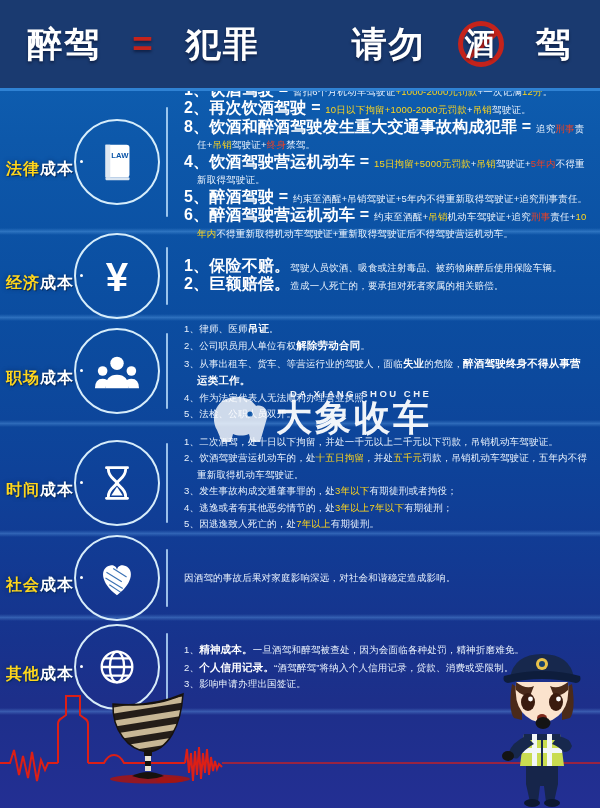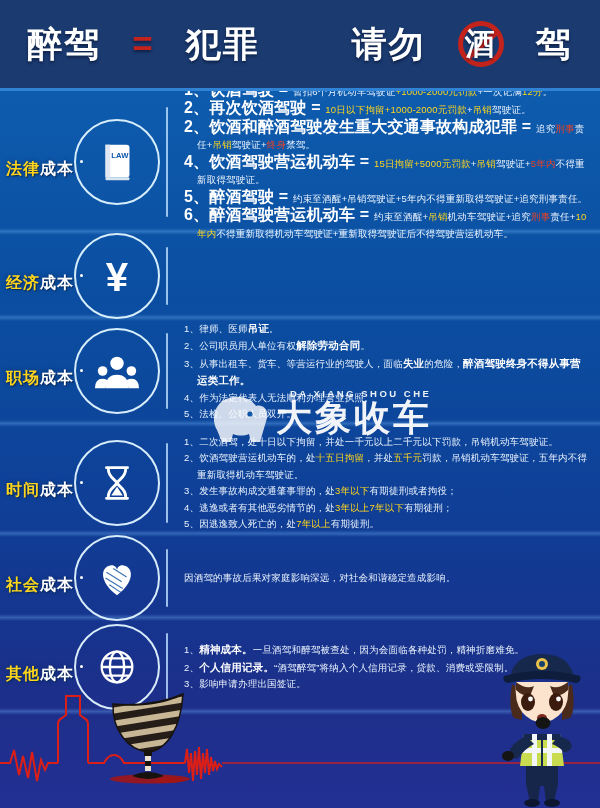--- a/index.html
+++ b/index.html
@@ -93,36 +93,40 @@
               <rect x="12" y="6" width="5" height="34" fill="#dfe8f2"></rect>
               <text class="icon-label" x="27" y="20" font-size="8" font-weight="bold" fill="#0b55a8" text-anchor="middle" font-family="Liberation Sans, sans-serif">LAW</text>
               <rect x="12" y="40" width="25" height="3" rx="1" fill="#fff" opacity=".85"></rect>
             </svg>
           </div>
         </div>
         <div class="divider"></div>
         <ul class="items">
           <li><span class="seg-lead">1、饮酒驾驶</span><span class="seg-lead"> = </span><span class="seg-w">暂扣6个月机动车驾驶证</span><span class="seg-y">+1000-2000元罚款</span><span class="seg-w">+一次记满</span><span class="seg-y">12分</span><span class="seg-w">。</span></li>
           <li><span class="seg-lead">2、再次饮酒驾驶</span><span class="seg-lead"> = </span><span class="seg-y">10日以下拘留+1000-2000元罚款</span><span class="seg-w">+</span><span class="seg-y">吊销</span><span class="seg-w">驾驶证。</span></li>
-          <li><span class="seg-lead">2、饮酒和醉酒驾驶发生重大交通事故构成犯罪</span><span class="seg-lead"> = </span><span class="seg-w">追究</span><span class="seg-r">刑事</span><span class="seg-w">责任</span><span class="seg-w">+</span><span class="seg-y">吊销</span><span class="seg-w">驾驶证</span><span class="seg-w">+</span><span class="seg-r">终身</span><span class="seg-w">禁驾。</span></li>
+          <li><span class="seg-lead">8、饮酒和醉酒驾驶发生重大交通事故构成犯罪</span><span class="seg-lead"> = </span><span class="seg-w">追究</span><span class="seg-r">刑事</span><span class="seg-w">责任</span><span class="seg-w">+</span><span class="seg-y">吊销</span><span class="seg-w">驾驶证</span><span class="seg-w">+</span><span class="seg-r">终身</span><span class="seg-w">禁驾。</span></li>
           <li><span class="seg-lead">4、饮酒驾驶营运机动车</span><span class="seg-lead"> = </span><span class="seg-y">15日拘留+5000元罚款</span><span class="seg-w">+</span><span class="seg-y">吊销</span><span class="seg-w">驾驶证</span><span class="seg-w">+</span><span class="seg-r">5年内</span><span class="seg-w">不得重新取得驾驶证。</span></li>
           <li><span class="seg-lead">5、醉酒驾驶</span><span class="seg-lead"> = </span><span class="seg-w">约束至酒醒+吊销驾驶证+5年内不得重新取得驾驶证+追究刑事责任。</span></li>
           <li><span class="seg-lead">6、醉酒驾驶营运机动车</span><span class="seg-lead"> = </span><span class="seg-w">约束至酒醒+</span><span class="seg-y">吊销</span><span class="seg-w">机动车驾驶证+追究</span><span class="seg-r">刑事</span><span class="seg-w">责任+</span><span class="seg-y">10年内</span><span class="seg-w">不得重新取得机动车驾驶证+重新取得驾驶证后不得驾驶营运机动车。</span></li>
         </ul>
       </div>
       <div class="section" style="top: 234px; height: 84px;">
         <div class="badge-col">
           <div class="badge-label"><span class="hl">经济</span><span class="rest">成本</span></div>
           <div class="badge-circle">
             <svg viewBox="0 0 48 48">
               <text x="24" y="40" font-size="42" font-weight="bold" fill="#fff" text-anchor="middle" font-family="Liberation Sans, sans-serif">¥</text>
             </svg>
           </div>
         </div>
         <div class="divider"></div>
+        <ul class="items">
+          <li><span class="seg-lead">1、保险不赔。</span><span class="seg-w">驾驶人员饮酒、吸食或注射毒品、被药物麻醉后使用保险车辆。</span></li>
+          <li><span class="seg-lead">2、巨额赔偿。</span><span class="seg-w">造成一人死亡的，要承担对死者家属的相关赔偿。</span></li>
+        </ul>
       </div>
       <div class="section" style="top: 320px; height: 102px;">
         <div class="badge-col">
           <div class="badge-label"><span class="hl">职场</span><span class="rest">成本</span></div>
           <div class="badge-circle">
             <svg viewBox="0 0 48 48">
               <g fill="#fff">
                 <circle cx="24" cy="16" r="7"></circle>
                 <path d="M12,42 q0,-14 12,-14 q12,0 12,14 z"></path>
                 <circle cx="9" cy="24" r="5"></circle>

